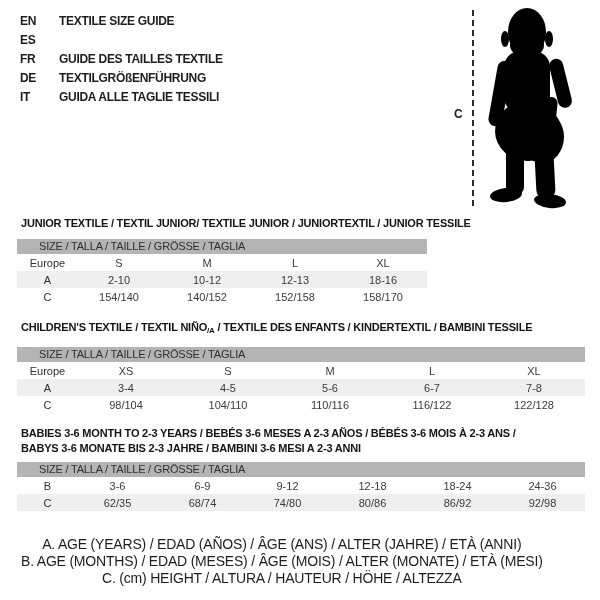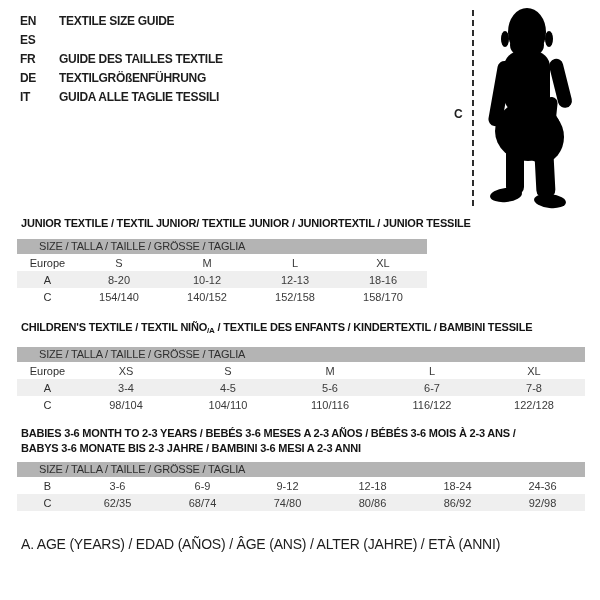--- a/index.html
+++ b/index.html
@@ -91,21 +91,21 @@
       <tbody>
           <tr>
         <th>Europe</th>
         <td>S</td>
         <td>M</td>
         <td>L</td>
         <td>XL</td>
       </tr>
       <tr>
         <th>A</th>
-        <td>8-20</td>
+        <td>2-10</td>
         <td>10-12</td>
         <td>12-13</td>
         <td>18-16</td>
       </tr>
       <tr>
         <th>C</th>
         <td>154/140</td>
         <td>140/152</td>
         <td>152/158</td>
         <td>158/170</td>
@@ -189,15 +189,17 @@
         <td>80/86</td>
         <td>86/92</td>
         <td>92/98</td>
       </tr>
     </tbody>
       </table>
   </div>
 
   <div class="footnotes">
     <div>A. AGE (YEARS) / EDAD (AÑOS) / ÂGE (ANS) / ALTER (JAHRE) / ETÀ (ANNI)</div>
+    <div>B. AGE (MONTHS) / EDAD (MESES) / ÂGE (MOIS) / ALTER (MONATE) / ETÀ (MESI)</div>
+    <div>C. (cm) HEIGHT / ALTURA / HAUTEUR / HÖHE / ALTEZZA</div>
   </div>
 
 </div>
 
 </body></html>

